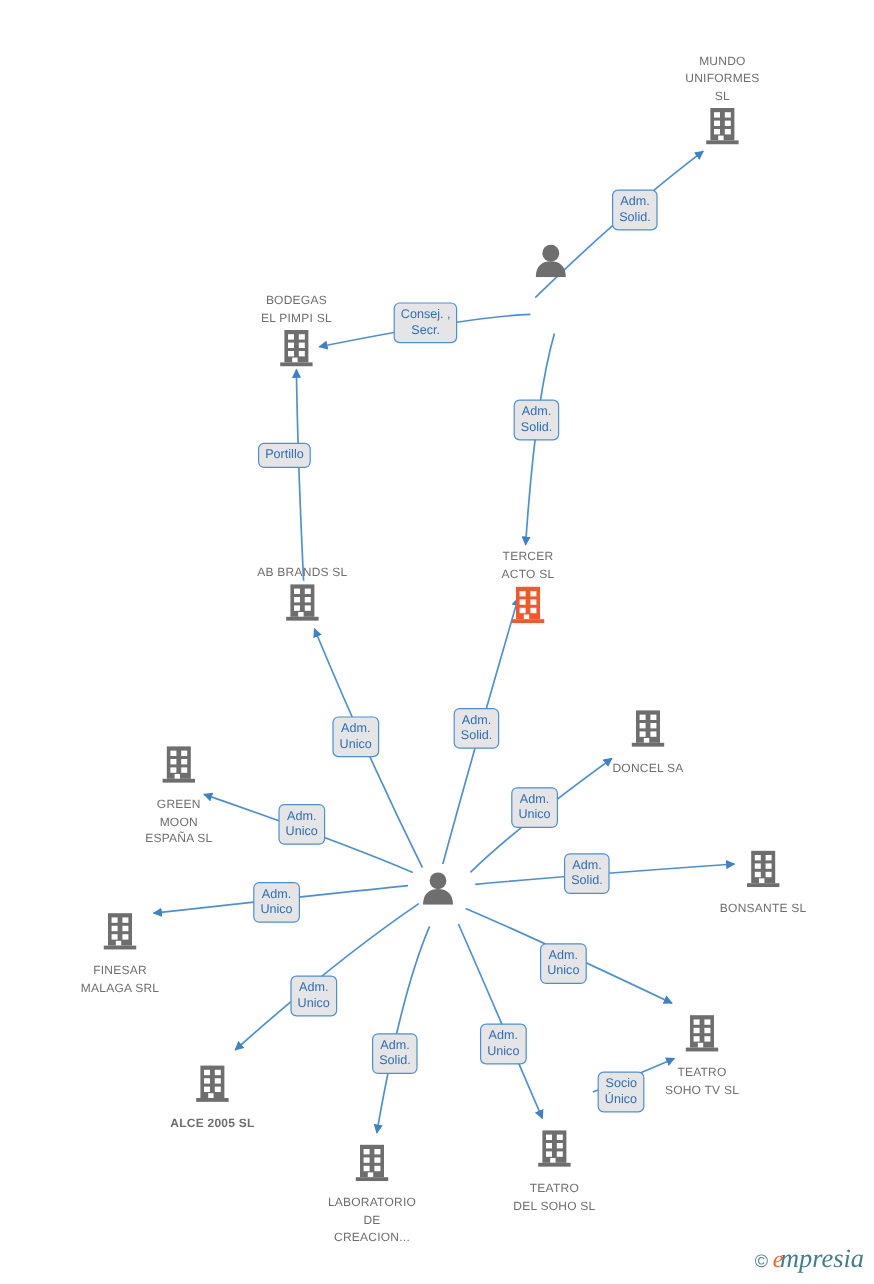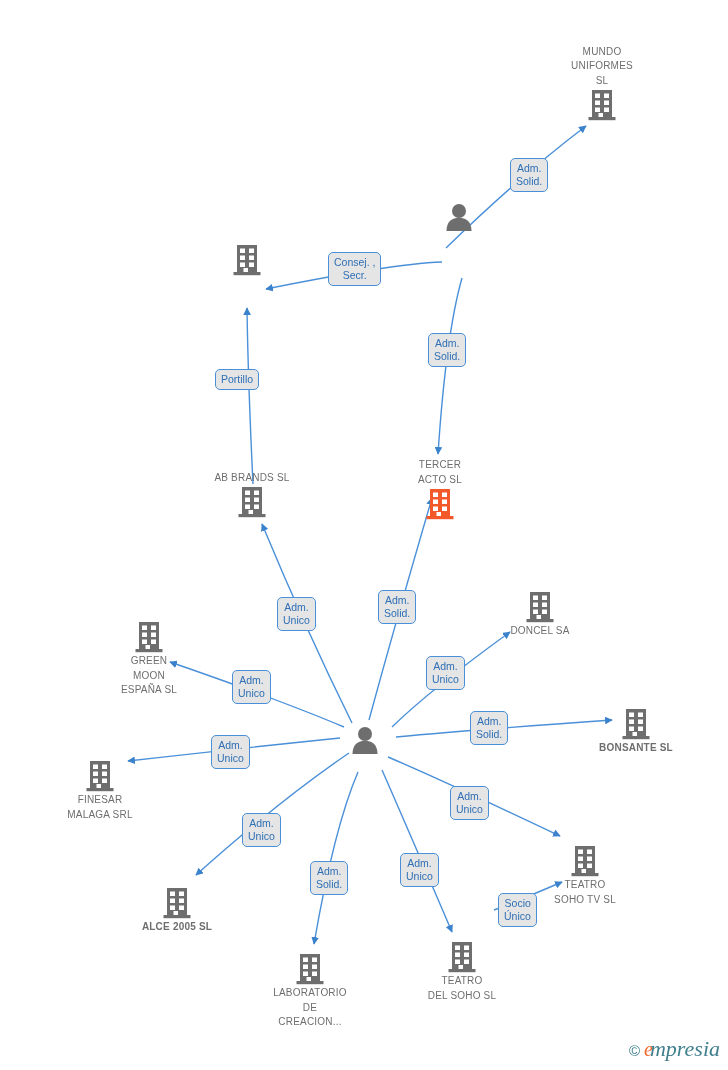--- a/index.html
+++ b/index.html
@@ -37,21 +37,21 @@
     display:block;
     color:#6e6e6e;
     font-size:10px;
     line-height:14.5px;
     letter-spacing:.2px;
     white-space:pre-line;
   }
   .node.focus .caption{
     color:#6e6e6e;
   }
-  .node.below .caption{ margin-top:1px; }
+  .node.below .caption{ margin-top:11px; }
   .node.above .caption{ margin-bottom:1px; }
 
   .edge-label{
     position:absolute;
     box-sizing:border-box;
     background:#e5e5e5;
     border:1.3px solid #4a90d9;
     border-radius:5px;
     color:#2f6fb5;
     font-size:10.5px;
@@ -153,20 +153,22 @@
             <rect x="1.5" y="28" width="27" height="3.2" fill="#6e6e6e"></rect>
           </svg></span>
       </div>
       <div class="node above" style="left: 459px; top: 202.5px;">
         <span class="glyph"><svg width="30" height="28" viewBox="0 0 30 28">
             <circle cx="15" cy="8" r="7" fill="#6e6e6e"></circle>
             <path d="M2.5 28 C2.5 18.5 8 14.8 15 14.8 C22 14.8 27.5 18.5 27.5 28 Z" fill="#6e6e6e"></path>
           </svg></span>
       </div>
       <div class="node above" style="left: 247px; top: 244px;">
+        <span class="caption">BODEGAS
+EL PIMPI  SL</span>
         <span class="glyph"><svg width="30" height="32" viewBox="0 0 30 32">
             <rect x="5" y="1" width="20" height="27" fill="#6e6e6e"></rect>
             <rect x="8" y="4.5" width="5" height="4.5" fill="#fff"></rect>
             <rect x="17" y="4.5" width="5" height="4.5" fill="#fff"></rect>
             <rect x="8" y="11.5" width="5" height="4.5" fill="#fff"></rect>
             <rect x="17" y="11.5" width="5" height="4.5" fill="#fff"></rect>
             <rect x="8" y="18.5" width="5" height="4.5" fill="#fff"></rect>
             <rect x="17" y="18.5" width="5" height="4.5" fill="#fff"></rect>
             <rect x="11.5" y="24" width="4.5" height="4" fill="#fff"></rect>
             <rect x="1.5" y="28" width="27" height="3.2" fill="#6e6e6e"></rect>
@@ -224,21 +226,21 @@
             <rect x="17" y="11.5" width="5" height="4.5" fill="#fff"></rect>
             <rect x="8" y="18.5" width="5" height="4.5" fill="#fff"></rect>
             <rect x="17" y="18.5" width="5" height="4.5" fill="#fff"></rect>
             <rect x="11.5" y="24" width="4.5" height="4" fill="#fff"></rect>
             <rect x="1.5" y="28" width="27" height="3.2" fill="#6e6e6e"></rect>
           </svg></span>
         <span class="caption">GREEN
 MOON
 ESPAÑA SL</span>
       </div>
-      <div class="node below" style="left: 636px; top: 708px; font-weight: bold;">
+      <div class="node below" style="left: 636px; top: 708px;">
         <span class="glyph"><svg width="30" height="32" viewBox="0 0 30 32">
             <rect x="5" y="1" width="20" height="27" fill="#6e6e6e"></rect>
             <rect x="8" y="4.5" width="5" height="4.5" fill="#fff"></rect>
             <rect x="17" y="4.5" width="5" height="4.5" fill="#fff"></rect>
             <rect x="8" y="11.5" width="5" height="4.5" fill="#fff"></rect>
             <rect x="17" y="11.5" width="5" height="4.5" fill="#fff"></rect>
             <rect x="8" y="18.5" width="5" height="4.5" fill="#fff"></rect>
             <rect x="17" y="18.5" width="5" height="4.5" fill="#fff"></rect>
             <rect x="11.5" y="24" width="4.5" height="4" fill="#fff"></rect>
             <rect x="1.5" y="28" width="27" height="3.2" fill="#6e6e6e"></rect>

